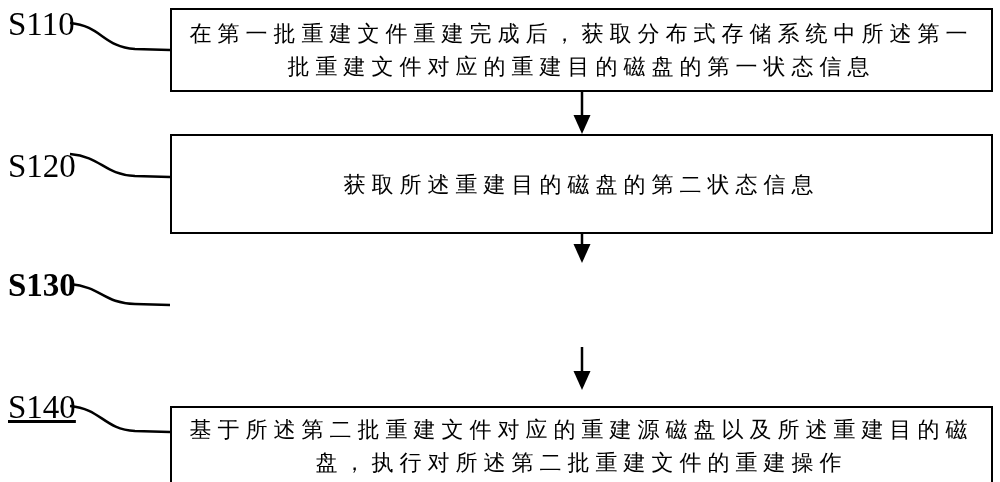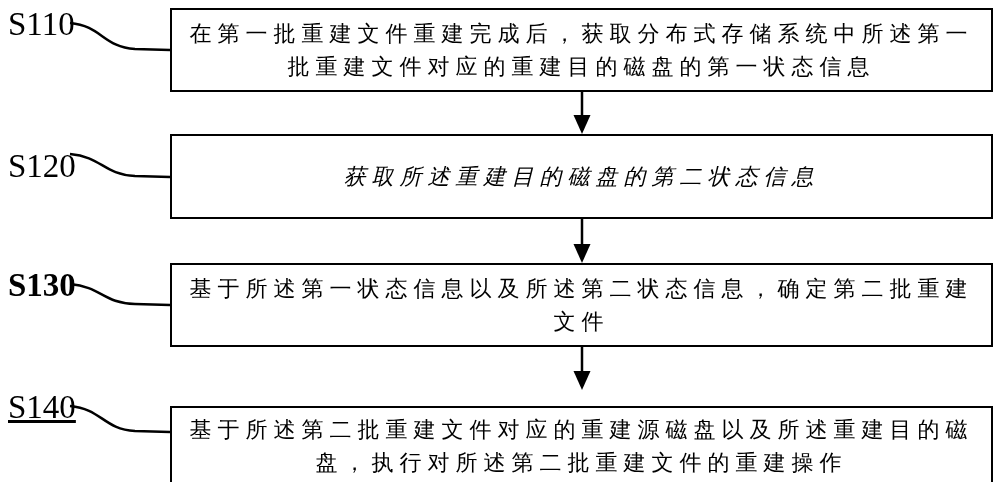--- a/index.html
+++ b/index.html
@@ -49,21 +49,21 @@
   }
   .flow-box .box-text {
     font-size: 22px;
     letter-spacing: 6px;
     line-height: 33px;
     color: #000000;
     text-align: center;
     width: 100%;
   }
   #box-s110 { top: 8px;   height: 84px; }
-  #box-s120 { top: 134px; height: 85px; font-style: italic; }
+  #box-s120 { top: 134px; height: 100px; }
   #box-s130 { top: 263px; height: 84px; }
   #box-s140 { top: 406px; height: 80px; }
   #label-s110 { top: 6px; }
   #label-s120 { top: 148px; }
   #label-s130 { top: 267px; font-weight: bold; }
   #label-s140 { top: 389px; text-decoration: underline; }
 </style>
 </head>
 <body>
 
@@ -94,20 +94,17 @@
   <div class="step-label" id="label-s120">S120</div>
   <div class="step-label" id="label-s130">S130</div>
   <div class="step-label" id="label-s140">S140</div>
 
   <div class="flow-box" id="box-s110">
     <div class="box-text">在第一批重建文件重建完成后，获取分布式存储系统中所述第一批重建文件对应的重建目的磁盘的第一状态信息</div>
   </div>
   <div class="flow-box" id="box-s120">
     <div class="box-text">获取所述重建目的磁盘的第二状态信息</div>
   </div>
-  <div class="flow-box" id="box-s130">
-    <div class="box-text">基于所述第一状态信息以及所述第二状态信息，确定第二批重建文件</div>
-  </div>
   <div class="flow-box" id="box-s140">
     <div class="box-text">基于所述第二批重建文件对应的重建源磁盘以及所述重建目的磁盘，执行对所述第二批重建文件的重建操作</div>
   </div>
 
 </div>
 
 </body></html>

